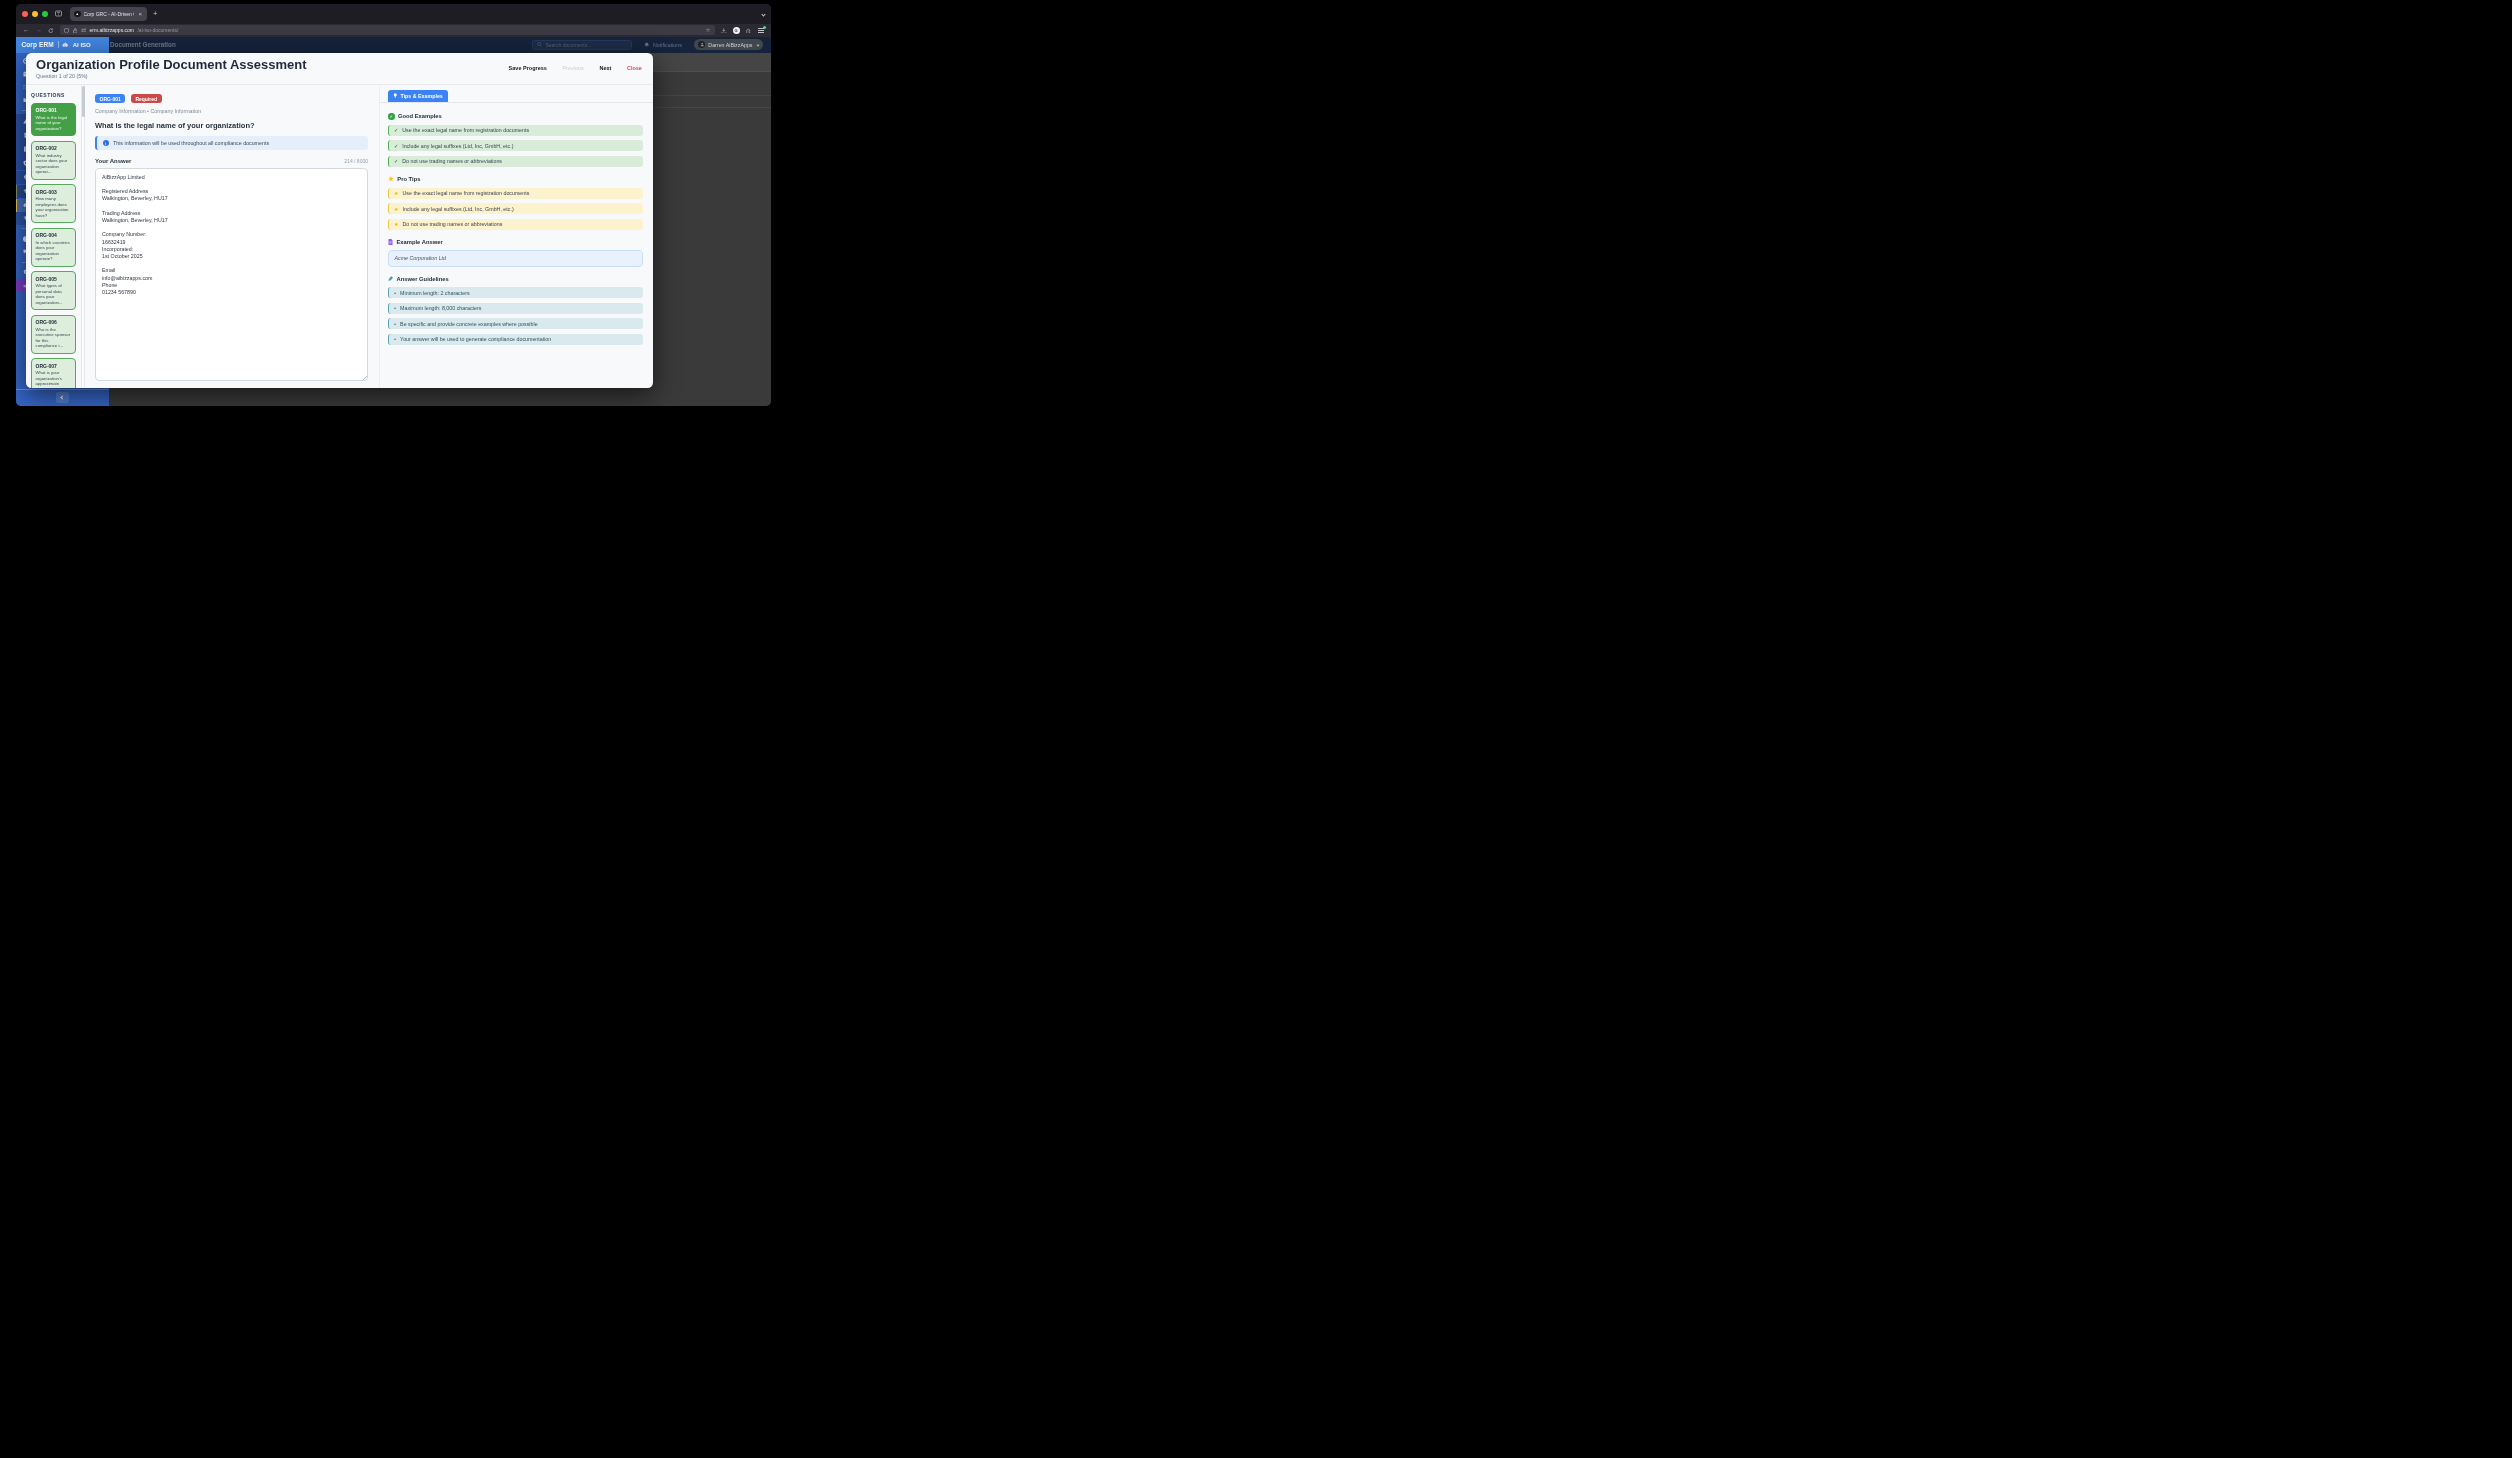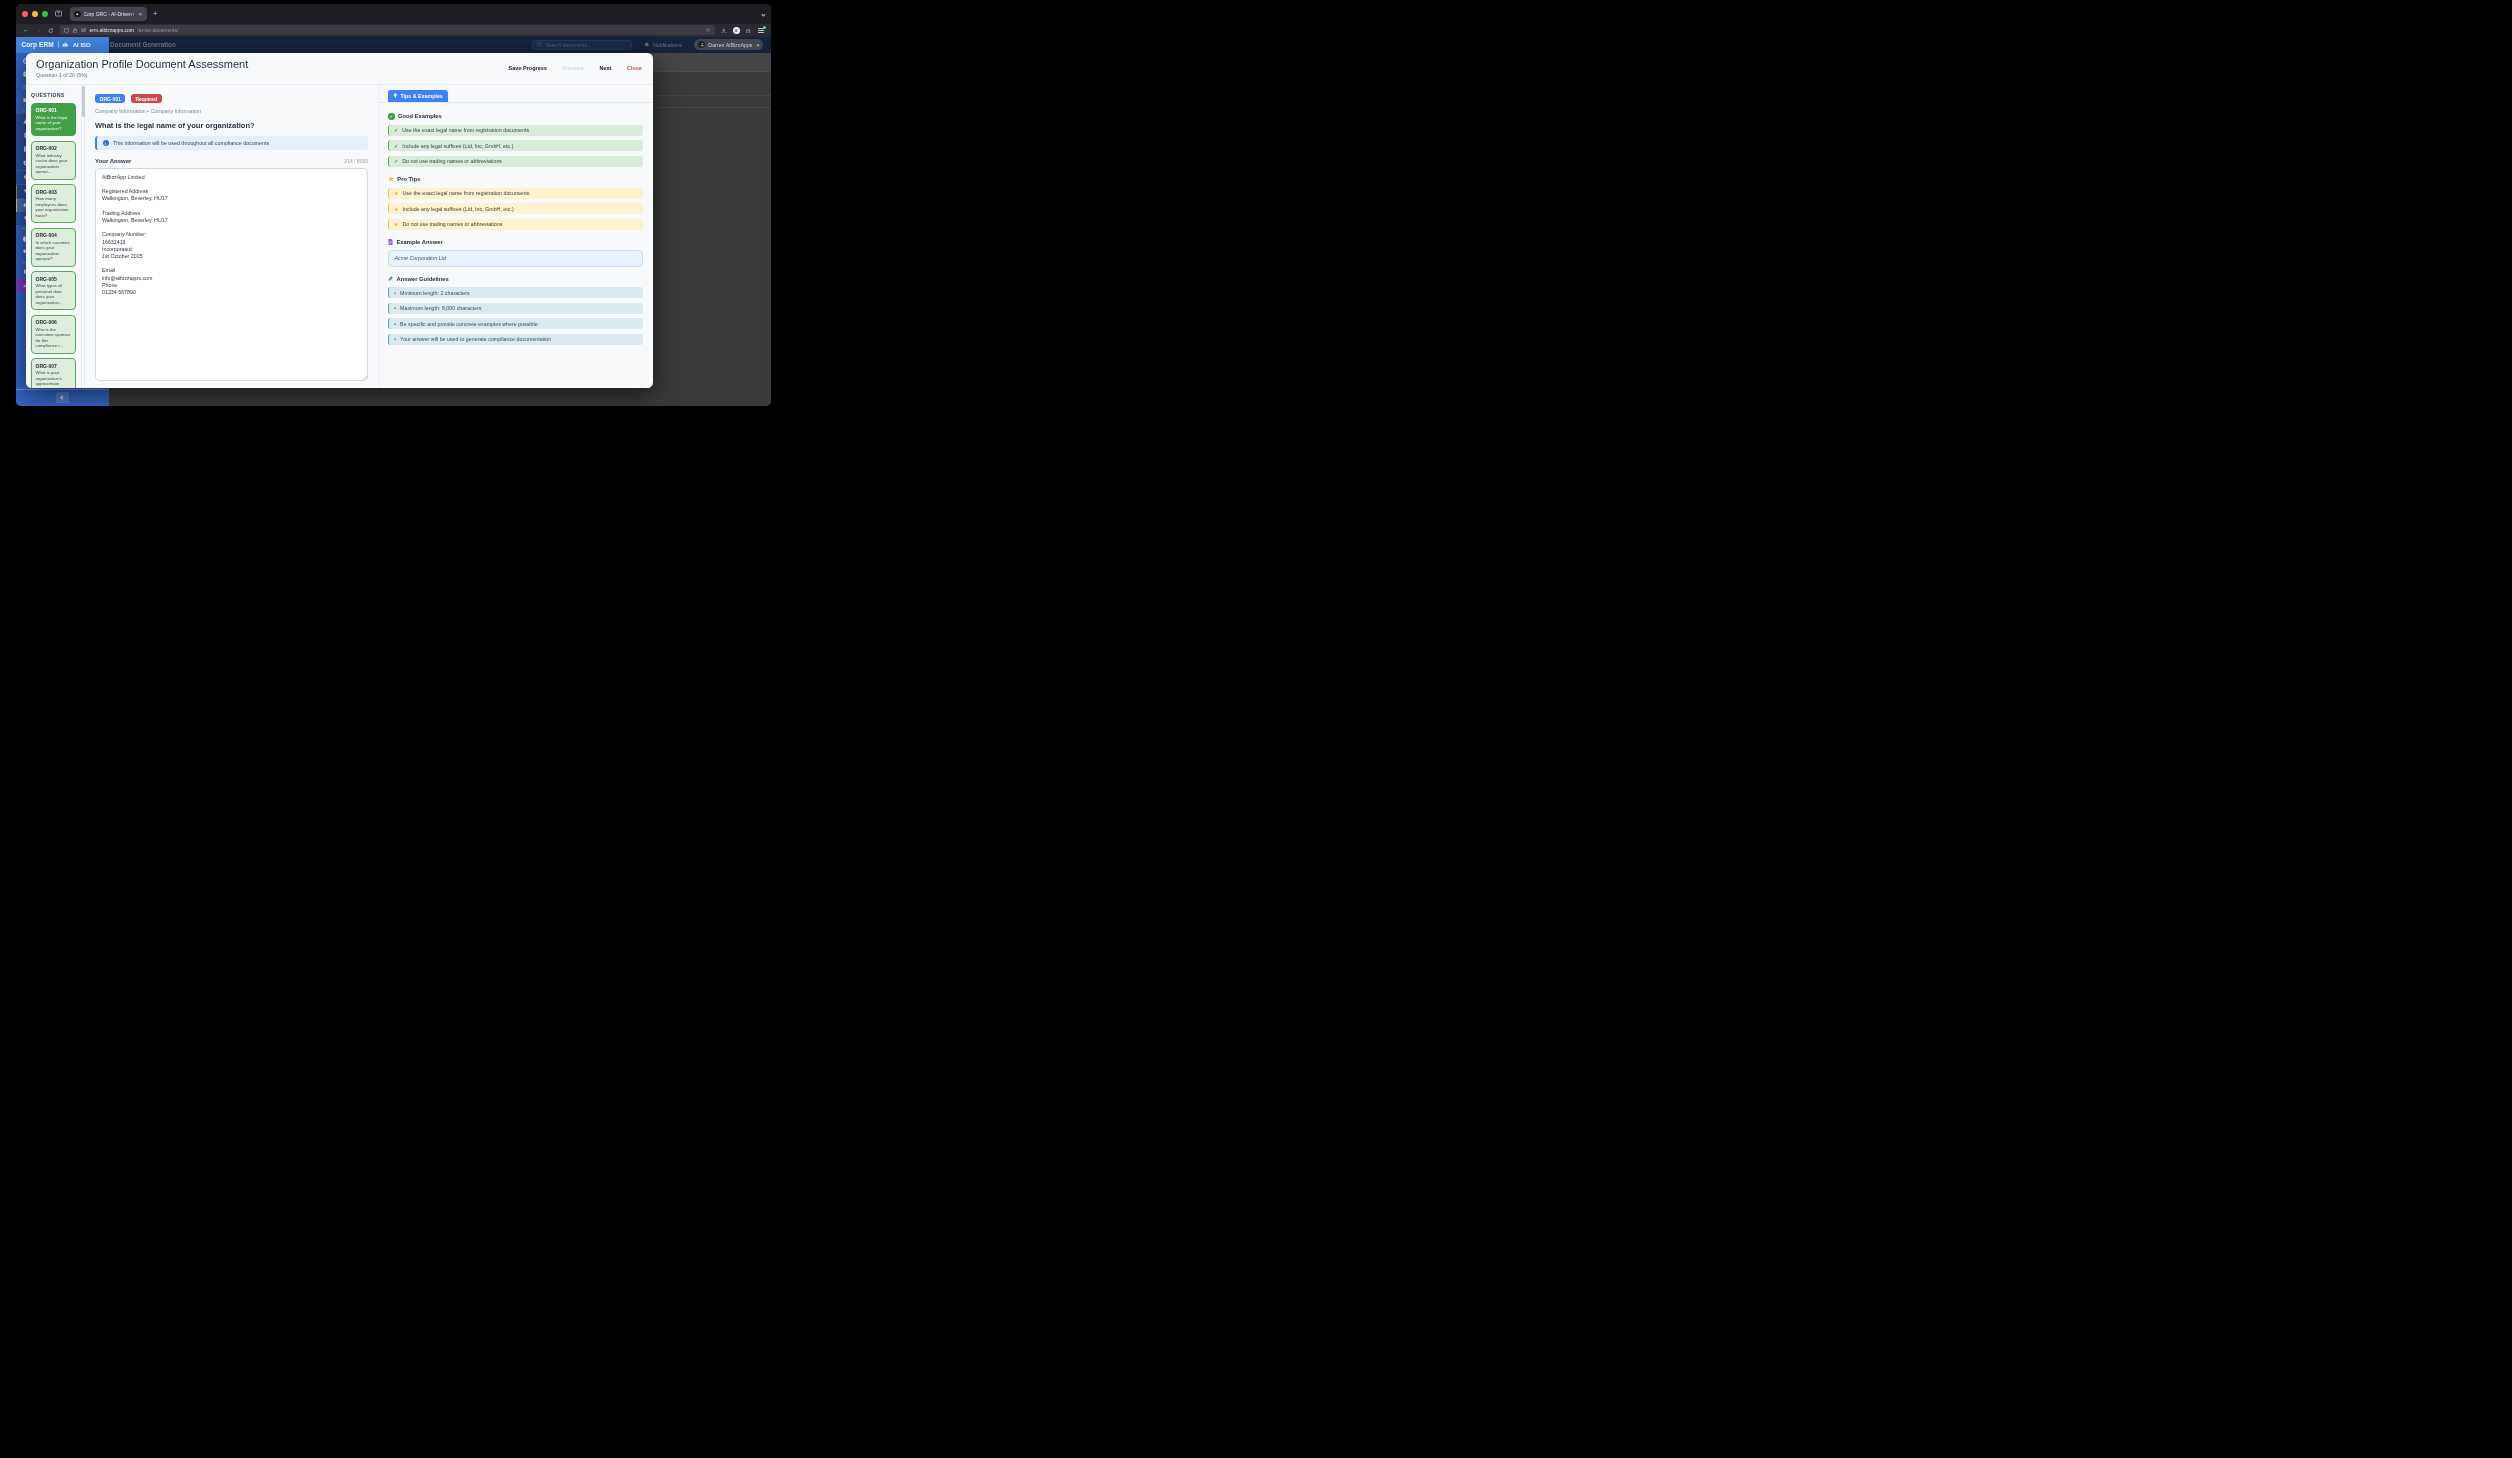--- a/index.html
+++ b/index.html
@@ -67,21 +67,21 @@
   .collapse-btn { width:13px; height:11px; background:rgba(255,255,255,.15); border-radius:2.5px; color:#fff; display:flex; align-items:center; justify-content:center; }
   .qc-ic { width:6px; height:6px; border-radius:50%; background:#e9eef9; color:#3060bd; font-size:4.5px; font-weight:bold; display:inline-flex; align-items:center; justify-content:center; }
 
   .content { flex:1; background:#3a3a3a; position:relative; overflow:hidden; }
   .content-band { position:absolute; top:0; left:0; right:0; height:19px; background:#454545; border-bottom:0.5px solid #4e4e4e; display:flex; align-items:center; padding:0 11px; color:#9aa1ab; font-size:5.8px; font-weight:600; }
   .content-row { position:absolute; left:0; right:0; height:12px; border-top:0.5px solid #464646; color:#b4bac1; font-weight:bold; font-size:5px; display:flex; align-items:center; padding-left:16.6px; }
 
   
   .modal { position:absolute; left:9.5px; top:0; width:627px; height:335px; background:#f8f9fb; border-radius:5.5px; box-shadow:0 7px 26px rgba(0,0,0,.6); z-index:5; display:flex; flex-direction:column; overflow:hidden; }
   .modal-header { height:32px; min-height:32px; display:flex; align-items:center; padding:0 10.6px; border-bottom:0.5px solid #e8eaee; }
-  .m-title { font-size:11px; font-weight:normal; color:#1e293b; }
+  .m-title { font-size:13px; font-weight:bold; color:#1e293b; }
   .m-sub { font-size:5.3px; color:#64748b; margin-top:1.5px; }
   .m-actions { margin-left:auto; display:flex; align-items:center; gap:15.6px; font-size:5.5px; }
   .m-btn { background:none; border:none; font:inherit; font-weight:600; color:#14181e; }
   .m-btn.disabled { color:#c9ced6; font-weight:400; }
   .m-btn.danger { color:#d9484a; }
   .modal-body { flex:1; display:flex; min-height:0; }
 
   .qpanel { width:55px; min-width:55px; padding:4.5px 5px 0; overflow:hidden; }
   .q-heading { font-size:5px; font-weight:bold; letter-spacing:0.5px; color:#334155; margin:2.5px 0 5px 0.5px; }
   .qcard { border-radius:4px; background:#ddeedd; border:0.5px solid #57a85c; padding:3.5px 4px 4px; margin-bottom:4.5px; }

